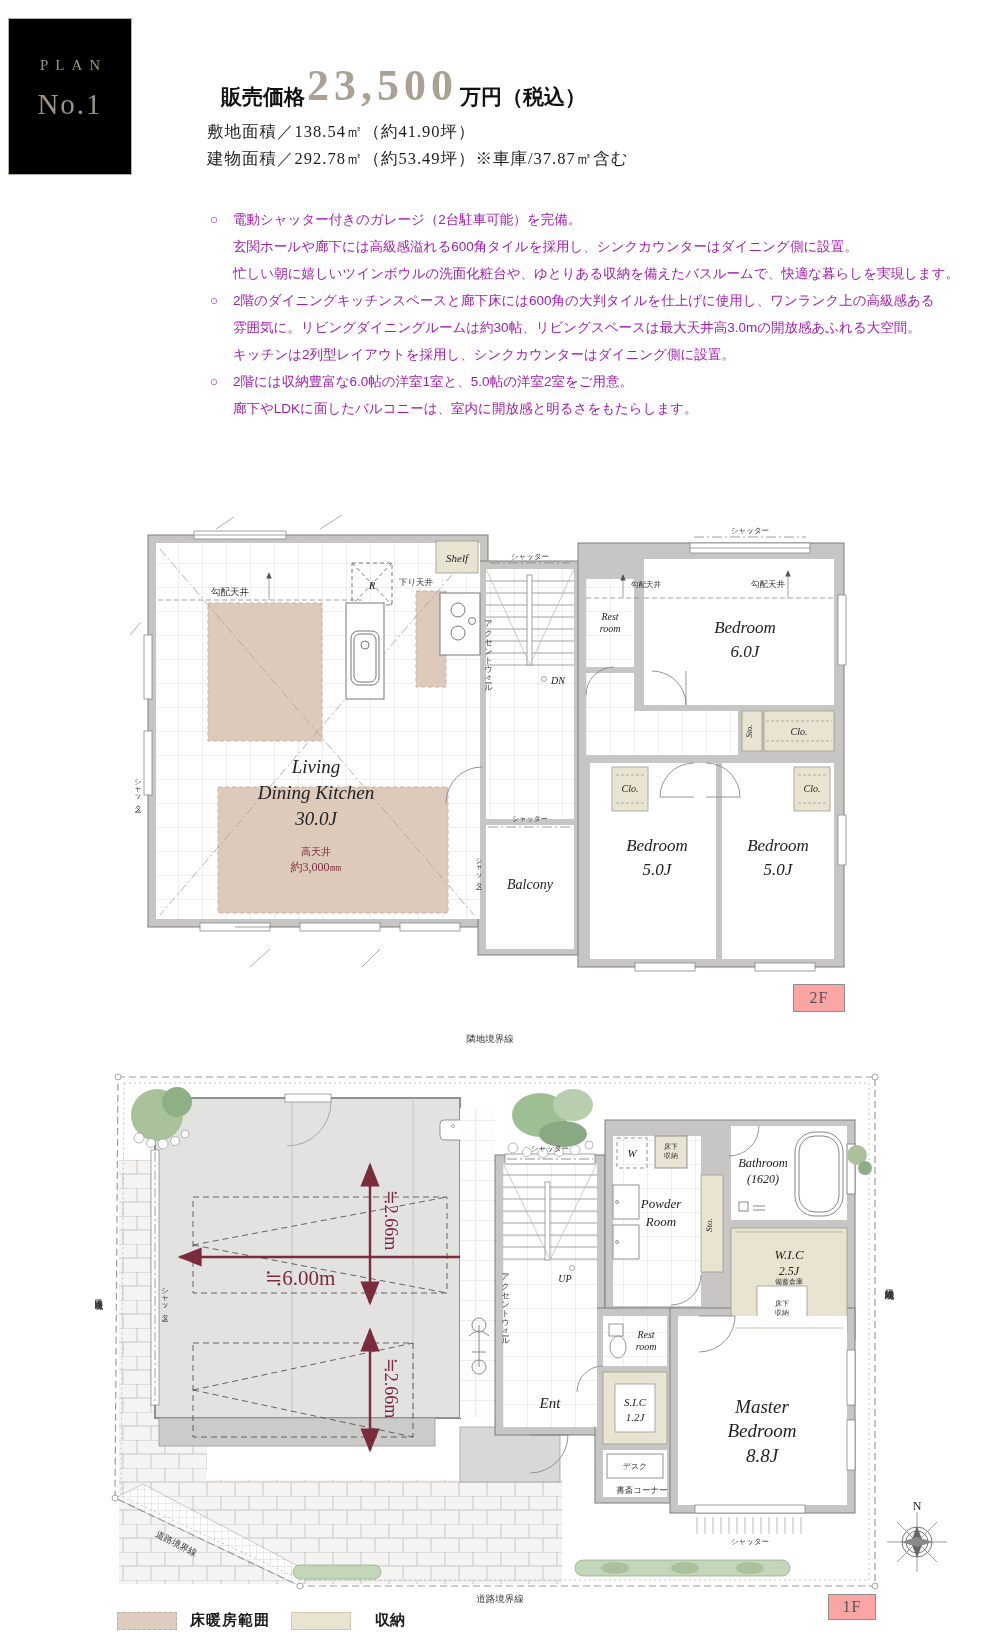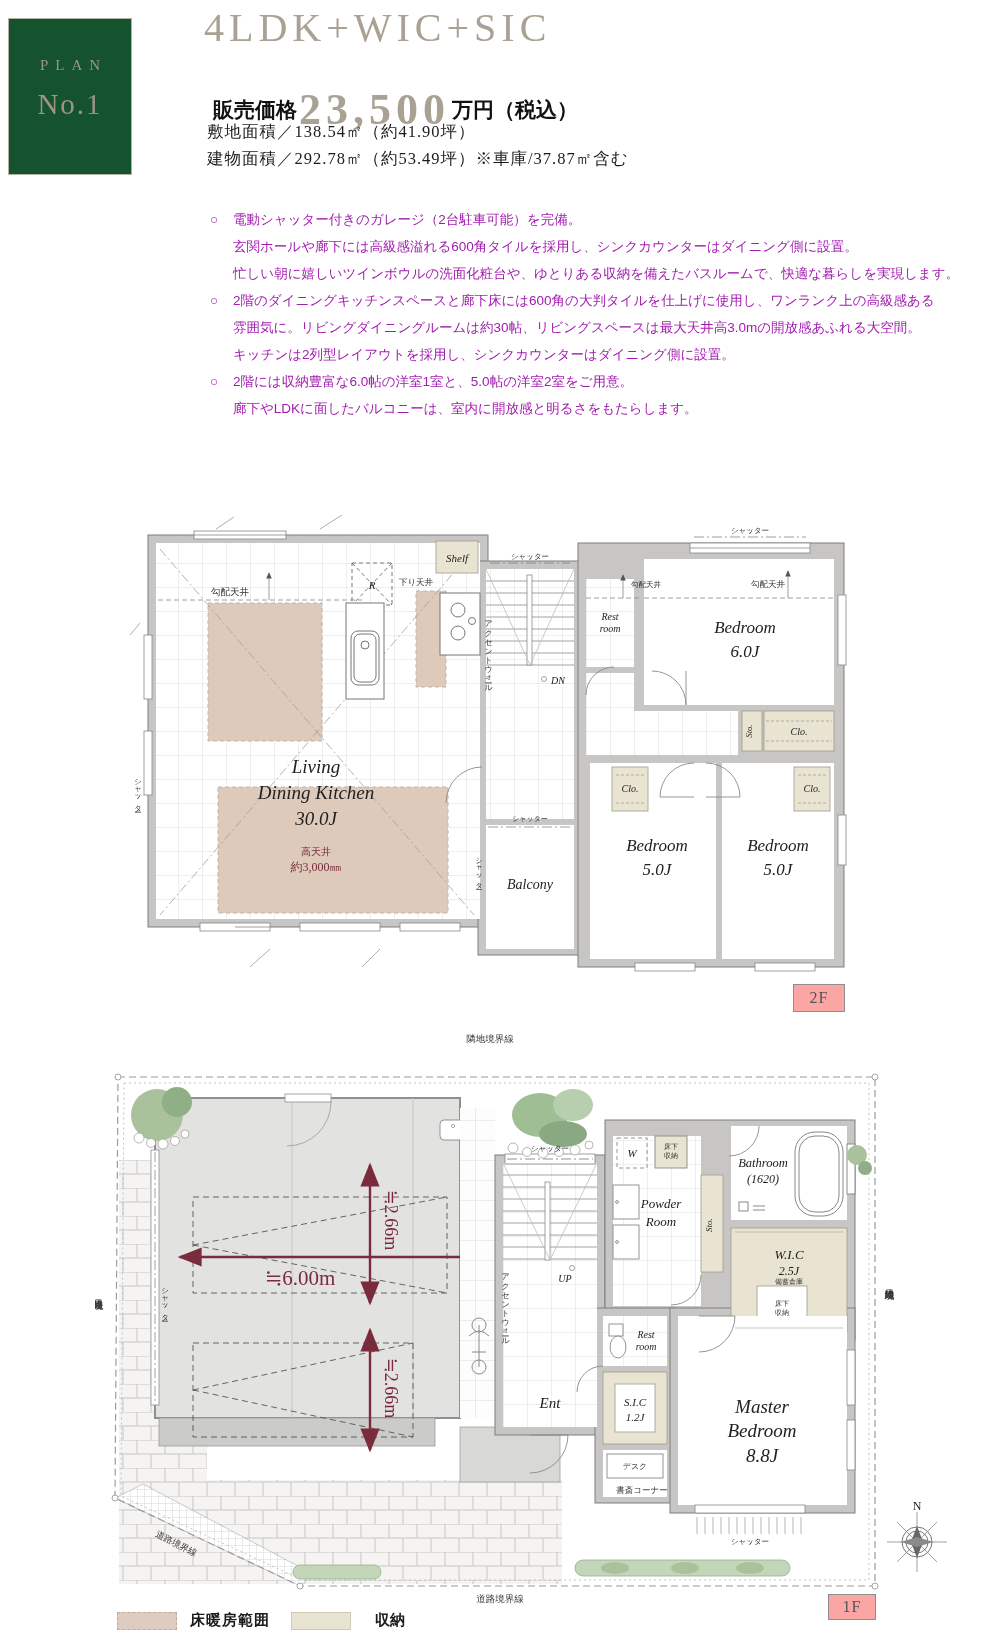--- a/index.html
+++ b/index.html
@@ -2,26 +2,26 @@
 <html><head>
 <meta charset="utf-8">
 <style>
   * { margin:0; padding:0; box-sizing:border-box; }
   body { background:#ffffff; }
   .page { position:relative; width:1000px; height:1650px; background:#ffffff; overflow:hidden;
           font-family:"Liberation Serif","DejaVu Serif",serif; color:#1c1c1c; }
   .abs { position:absolute; }
 
   
-  .plan-box { left:8px; top:18px; width:124px; height:157px; background:#14532d;
+  .plan-box { left:8px; top:18px; width:124px; height:157px; background:#000000;
               border:1px solid #b5b1a5; text-align:center; color:#9c9586; }
   .plan-box .pl { margin-top:38px; font-size:15px; letter-spacing:7px; text-indent:7px; }
   .plan-box .pn { margin-top:14px; font-size:29px; letter-spacing:2px; }
   .title { left:204px; top:4px; font-size:40px; letter-spacing:5px; color:#a9a294; }
-  .price-row { left:213px; top:60px; display:flex; align-items:center;margin-top:24px; }
+  .price-row { left:221px; top:60px; display:flex; align-items:flex-end; }
   .price-label { font-size:21px; font-weight:bold; color:#111; }
   .price-value { font-size:44px; letter-spacing:5px; color:#a9a294; margin:0 2px;font-weight:bold; }
   .price-unit { font-size:21px; font-weight:bold; color:#111; }
   .area1 { left:207px; top:121px; font-size:16.5px; letter-spacing:1px; }
   .area2 { left:207px; top:148px; font-size:16.5px; letter-spacing:1px; }
 
   
   .features { left:210px; top:206px; width:740px;
               font-family:"Liberation Sans","DejaVu Sans",sans-serif;
               font-size:13.5px; line-height:27px; color:#a21caf; }
@@ -49,21 +49,20 @@
 </style>
 </head>
 <body>
 
 <div class="page">
 
   <div class="abs plan-box">
     <div class="pl">PLAN</div>
     <div class="pn">No.1</div>
   </div>
-  <div class="abs title">4LDK+WIC+SIC</div>
   <div class="abs price-row">
     <span class="price-label">販売価格</span>
     <span class="price-value">23,500</span>
     <span class="price-unit">万円（税込）</span>
   </div>
   <div class="abs area1">敷地面積／138.54㎡（約41.90坪）</div>
   <div class="abs area2">建物面積／292.78㎡（約53.49坪）※車庫/37.87㎡含む</div>
 
   <div class="abs features">
     <div class="f-line"><span class="blt">○</span><span>電動シャッター付きのガレージ（2台駐車可能）を完備。</span></div>

